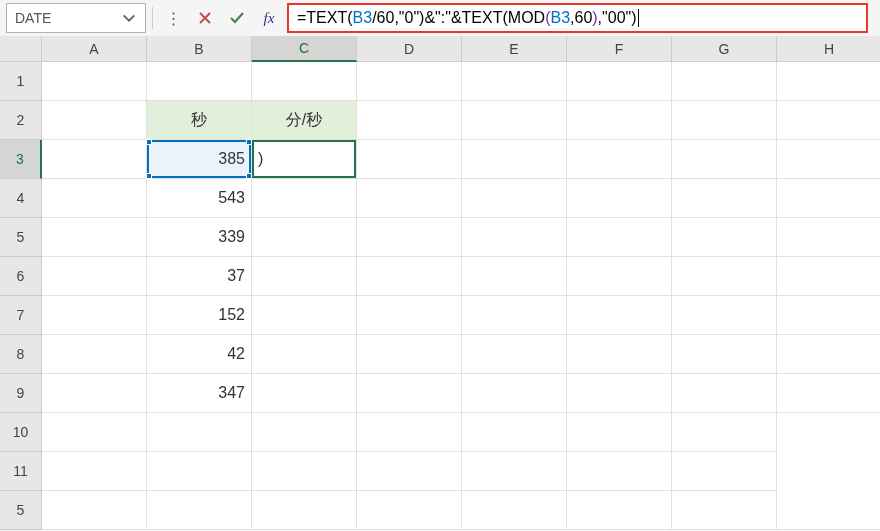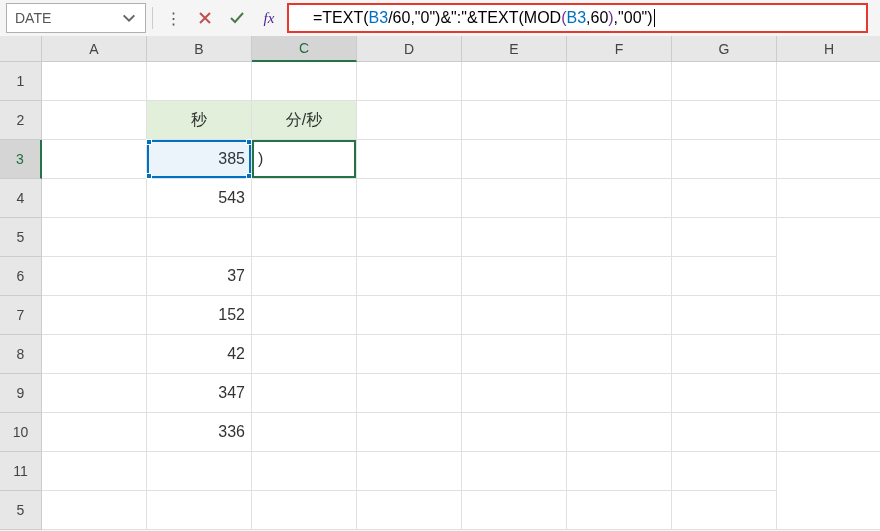--- a/index.html
+++ b/index.html
@@ -77,21 +77,21 @@
       color: #4c1d95;
       font-family: serif;
     }
     .formula-bar {
       flex: 1;
       height: 30px;
       background: white;
       border: 2px solid #e6382c;
       display: flex;
       align-items: center;
-      padding: 0 24px;
+      padding: 0 8px;
       font-family: "Consolas", monospace;
       font-size: 16px;
       margin-right: 6px;
     }
     .formula-content {
       display: flex;
       align-items: center;
     }
     .f-black { color: #000; }
     .f-blue { color: #0070c0; text-align: center; }
@@ -346,20 +346,21 @@
           <div class="cell col-B right-align">543</div>
           <div class="cell col-C"></div>
           <div class="cell col-D"></div>
           <div class="cell col-E"></div>
           <div class="cell col-F"></div>
           <div class="cell col-G"></div>
           <div class="cell col-H"></div>
         </div>
         <div class="grid-row">
           <div class="cell col-A"></div>
+          <div class="cell col-B right-align">339</div>
           <div class="cell col-C"></div>
           <div class="cell col-D"></div>
           <div class="cell col-E"></div>
           <div class="cell col-F"></div>
           <div class="cell col-G"></div>
           <div class="cell col-H"></div>
         </div>
         <div class="grid-row">
           <div class="cell col-A"></div>
           <div class="cell col-B right-align">37</div>
@@ -395,21 +396,20 @@
           <div class="cell col-B right-align">347</div>
           <div class="cell col-C"></div>
           <div class="cell col-D"></div>
           <div class="cell col-E"></div>
           <div class="cell col-F"></div>
           <div class="cell col-G"></div>
           <div class="cell col-H"></div>
         </div>
         <div class="grid-row">
           <div class="cell col-A"></div>
-          <div class="cell col-B right-align">336</div>
           <div class="cell col-C"></div>
           <div class="cell col-D"></div>
           <div class="cell col-E"></div>
           <div class="cell col-F"></div>
           <div class="cell col-G"></div>
           <div class="cell col-H"></div>
         </div>
         <div class="grid-row">
           <div class="cell col-A"></div>
           <div class="cell col-C"></div>

